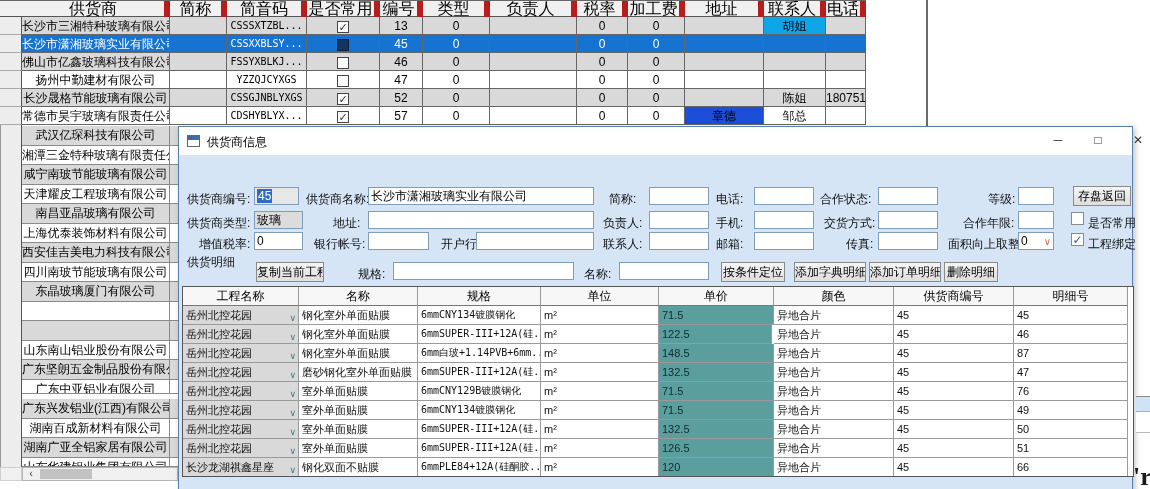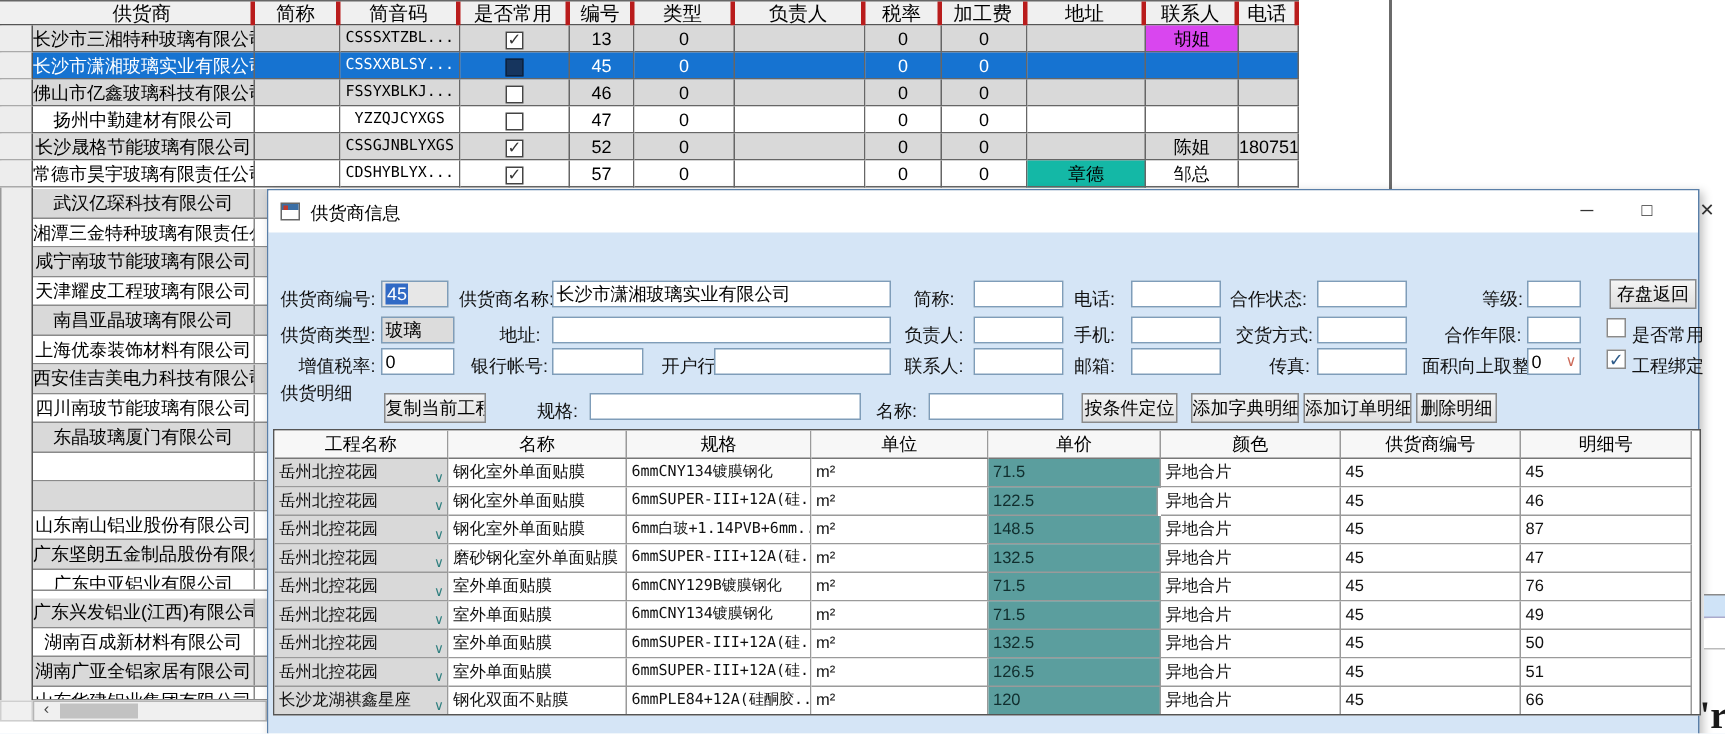--- a/index.html
+++ b/index.html
@@ -1,21 +1,21 @@
 <!DOCTYPE html>
 <html><head>
 <meta charset="utf-8">
 <style>
   html,body{margin:0;padding:0;background:#fff;}
   *{box-sizing:border-box;font-family:"Liberation Sans","DejaVu Sans",sans-serif;}
   .stage{position:relative;width:1150px;height:489px;overflow:hidden;background:#fff;}
   
   .rowheader-strip{position:absolute;left:0;top:0;width:22px;height:467px;background:#ededed;border-right:1px solid #555;border-left:1px solid #999;}
   .sg-header{position:absolute;left:0;top:0;height:17px;width:866px;background:#f0f0f0;border-top:1px solid #666;border-bottom:1px solid #555;}
-  .sg-hcell{position:absolute;top:0;height:16px;font-size:13px;color:#000;text-align:center;line-height:16px;border-right:3px solid #b91c1c;overflow:hidden;white-space:nowrap;}
+  .sg-hcell{position:absolute;top:0;height:16px;font-size:16px;color:#000;text-align:center;line-height:16px;border-right:6px solid #b91c1c;overflow:hidden;white-space:nowrap;}
   .sg-row{position:absolute;left:0;height:18px;width:866px;}
   .sg-cell{position:absolute;top:0;height:18px;font-size:12px;line-height:18px;text-align:center;border-right:1px solid #666;border-bottom:1px solid #666;overflow:hidden;white-space:nowrap;}
   .sg-cell.code{font-family:"DejaVu Sans Mono","Liberation Mono",monospace;font-size:10px;}
   .sg-rh{position:absolute;left:0;top:0;width:22px;height:18px;border-right:1px solid #555;border-bottom:1px solid #aaa;background:#ededed;}
   .gcb{display:inline-block;width:12px;height:12px;border:1px solid #444;background:#fff;vertical-align:middle;font-size:11px;line-height:11px;color:#333;}
   .gcb.checked:before{content:"✓";}
   .gcb.seldark{background:#16355e;border-color:#0c2340;}
   .scroll-caret{position:absolute;top:2px;left:852px;font-size:10px;color:#333;}
   .panel-line{position:absolute;left:926px;top:0;width:2px;height:126px;background:#6b6b6b;}
   
@@ -84,21 +84,21 @@
         <div class="sg-cell" style="left: 22px; width: 148px; background: rgb(217, 217, 217); color: rgb(0, 0, 0);">长沙市三湘特种玻璃有限公司</div>
         <div class="sg-cell" style="left: 170px; width: 57px; background: rgb(217, 217, 217); color: rgb(0, 0, 0);"></div>
         <div class="sg-cell code" style="left: 227px; width: 80px; background: rgb(217, 217, 217); color: rgb(0, 0, 0);">CSSSXTZBL...</div>
         <div class="sg-cell" style="left: 307px; width: 73px; background: rgb(217, 217, 217); color: rgb(0, 0, 0);"><span class="gcb checked"></span></div>
         <div class="sg-cell" style="left: 380px; width: 43px; background: rgb(217, 217, 217); color: rgb(0, 0, 0);">13</div>
         <div class="sg-cell" style="left: 423px; width: 67px; background: rgb(217, 217, 217); color: rgb(0, 0, 0);">0</div>
         <div class="sg-cell" style="left: 490px; width: 87px; background: rgb(217, 217, 217); color: rgb(0, 0, 0);"></div>
         <div class="sg-cell" style="left: 577px; width: 51px; background: rgb(217, 217, 217); color: rgb(0, 0, 0);">0</div>
         <div class="sg-cell" style="left: 628px; width: 57px; background: rgb(217, 217, 217); color: rgb(0, 0, 0);">0</div>
         <div class="sg-cell" style="left: 685px; width: 79px; background: rgb(217, 217, 217); color: rgb(0, 0, 0);"></div>
-        <div class="sg-cell" style="left: 764px; width: 62px; background: #d946ef; color: rgb(0, 0, 0);">胡姐</div>
+        <div class="sg-cell" style="left: 764px; width: 62px; background: #0ea5e9; color: rgb(0, 0, 0);">胡姐</div>
         <div class="sg-cell" style="left: 826px; width: 40px; background: rgb(217, 217, 217); color: rgb(0, 0, 0);"></div>
       </div>
       <div class="sg-row" style="top: 35px;">
         <div class="sg-rh"></div>
         <div class="sg-cell" style="left: 22px; width: 148px; background: rgb(22, 115, 209); color: rgb(255, 255, 255);">长沙市潇湘玻璃实业有限公司</div>
         <div class="sg-cell" style="left: 170px; width: 57px; background: rgb(22, 115, 209); color: rgb(255, 255, 255);"></div>
         <div class="sg-cell code" style="left: 227px; width: 80px; background: rgb(22, 115, 209); color: rgb(255, 255, 255);">CSSXXBLSY...</div>
         <div class="sg-cell" style="left: 307px; width: 73px; background: rgb(22, 115, 209); color: rgb(255, 255, 255);"><span class="gcb seldark"></span></div>
         <div class="sg-cell" style="left: 380px; width: 43px; background: rgb(22, 115, 209); color: rgb(255, 255, 255);">45</div>
         <div class="sg-cell" style="left: 423px; width: 67px; background: rgb(22, 115, 209); color: rgb(255, 255, 255);">0</div>
@@ -158,21 +158,21 @@
         <div class="sg-rh"></div>
         <div class="sg-cell" style="left: 22px; width: 148px; background: rgb(255, 255, 255); color: rgb(0, 0, 0);">常德市昊宇玻璃有限责任公司</div>
         <div class="sg-cell" style="left: 170px; width: 57px; background: rgb(255, 255, 255); color: rgb(0, 0, 0);"></div>
         <div class="sg-cell code" style="left: 227px; width: 80px; background: rgb(255, 255, 255); color: rgb(0, 0, 0);">CDSHYBLYX...</div>
         <div class="sg-cell" style="left: 307px; width: 73px; background: rgb(255, 255, 255); color: rgb(0, 0, 0);"><span class="gcb checked"></span></div>
         <div class="sg-cell" style="left: 380px; width: 43px; background: rgb(255, 255, 255); color: rgb(0, 0, 0);">57</div>
         <div class="sg-cell" style="left: 423px; width: 67px; background: rgb(255, 255, 255); color: rgb(0, 0, 0);">0</div>
         <div class="sg-cell" style="left: 490px; width: 87px; background: rgb(255, 255, 255); color: rgb(0, 0, 0);"></div>
         <div class="sg-cell" style="left: 577px; width: 51px; background: rgb(255, 255, 255); color: rgb(0, 0, 0);">0</div>
         <div class="sg-cell" style="left: 628px; width: 57px; background: rgb(255, 255, 255); color: rgb(0, 0, 0);">0</div>
-        <div class="sg-cell" style="left: 685px; width: 79px; background: #14b8a6; color: rgb(0, 0, 0);">章德</div>
+        <div class="sg-cell" style="left: 685px; width: 79px; background: #1d4ed8; color: rgb(0, 0, 0);">章德</div>
         <div class="sg-cell" style="left: 764px; width: 62px; background: rgb(255, 255, 255); color: rgb(0, 0, 0);">邹总</div>
         <div class="sg-cell" style="left: 826px; width: 40px; background: rgb(255, 255, 255); color: rgb(0, 0, 0);"></div>
       </div>
     </div>
   <span class="scroll-caret">^</span>
   <div class="panel-line"></div>
 
   <div id="sidebar-rows">
       <div class="sb-row" style="top: 126px; height: 19.5px; background: rgb(217, 217, 217);">
         <div class="sb-inner">武汉亿琛科技有限公司</div>

